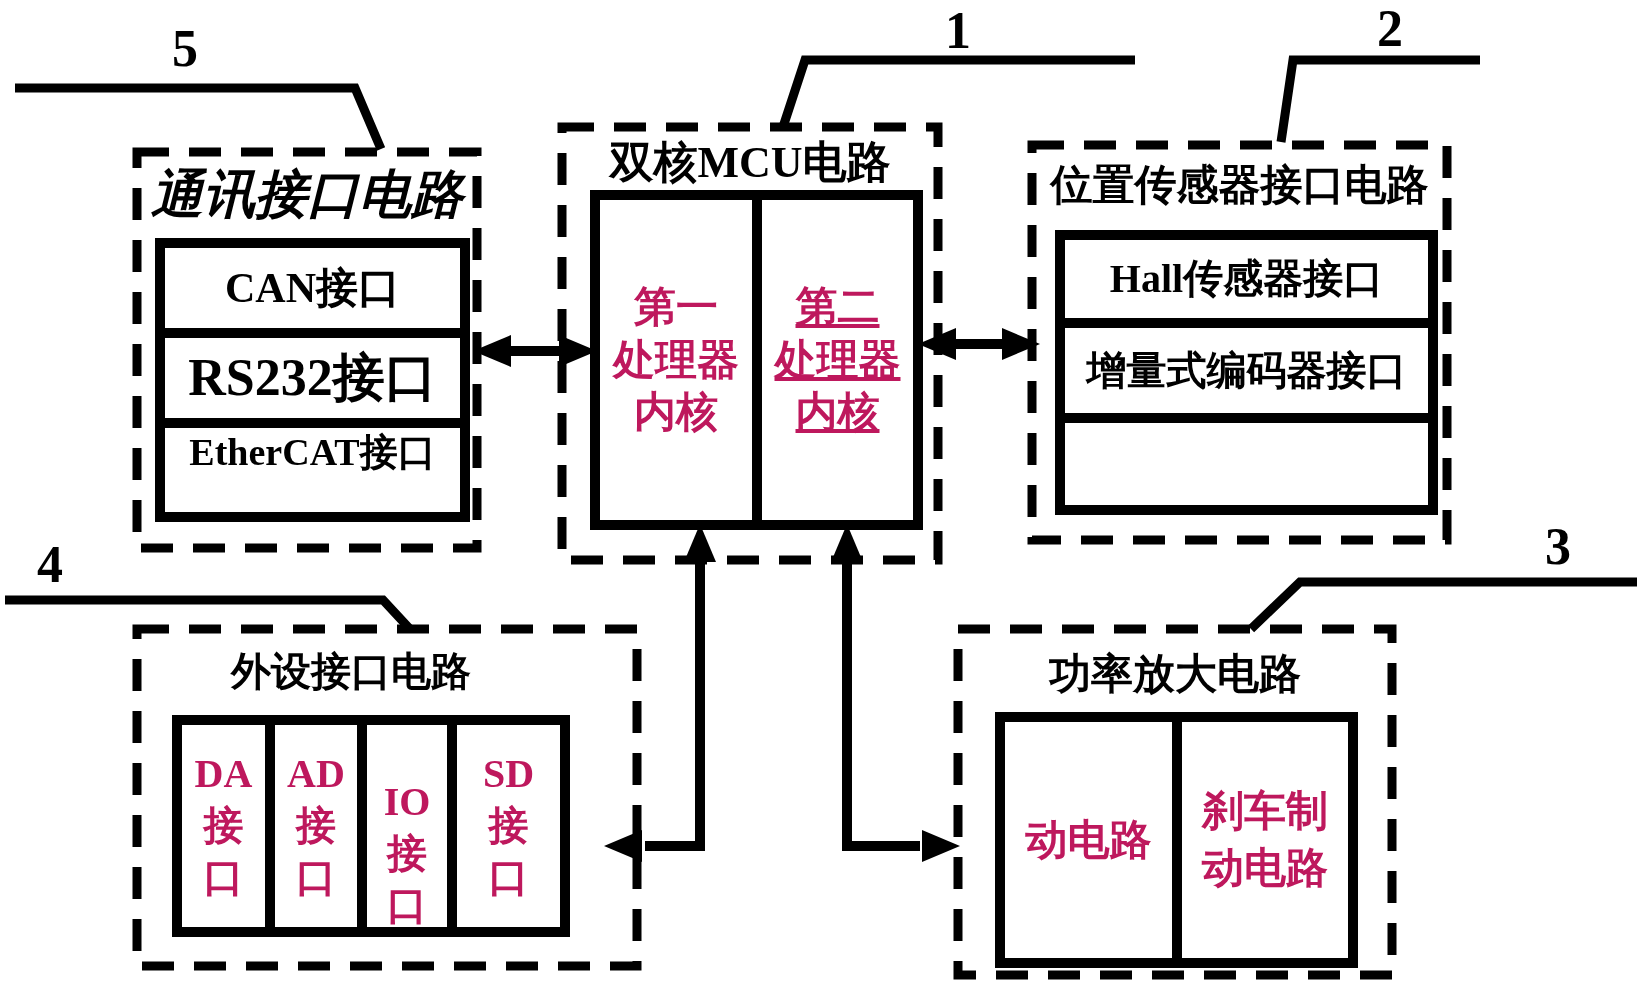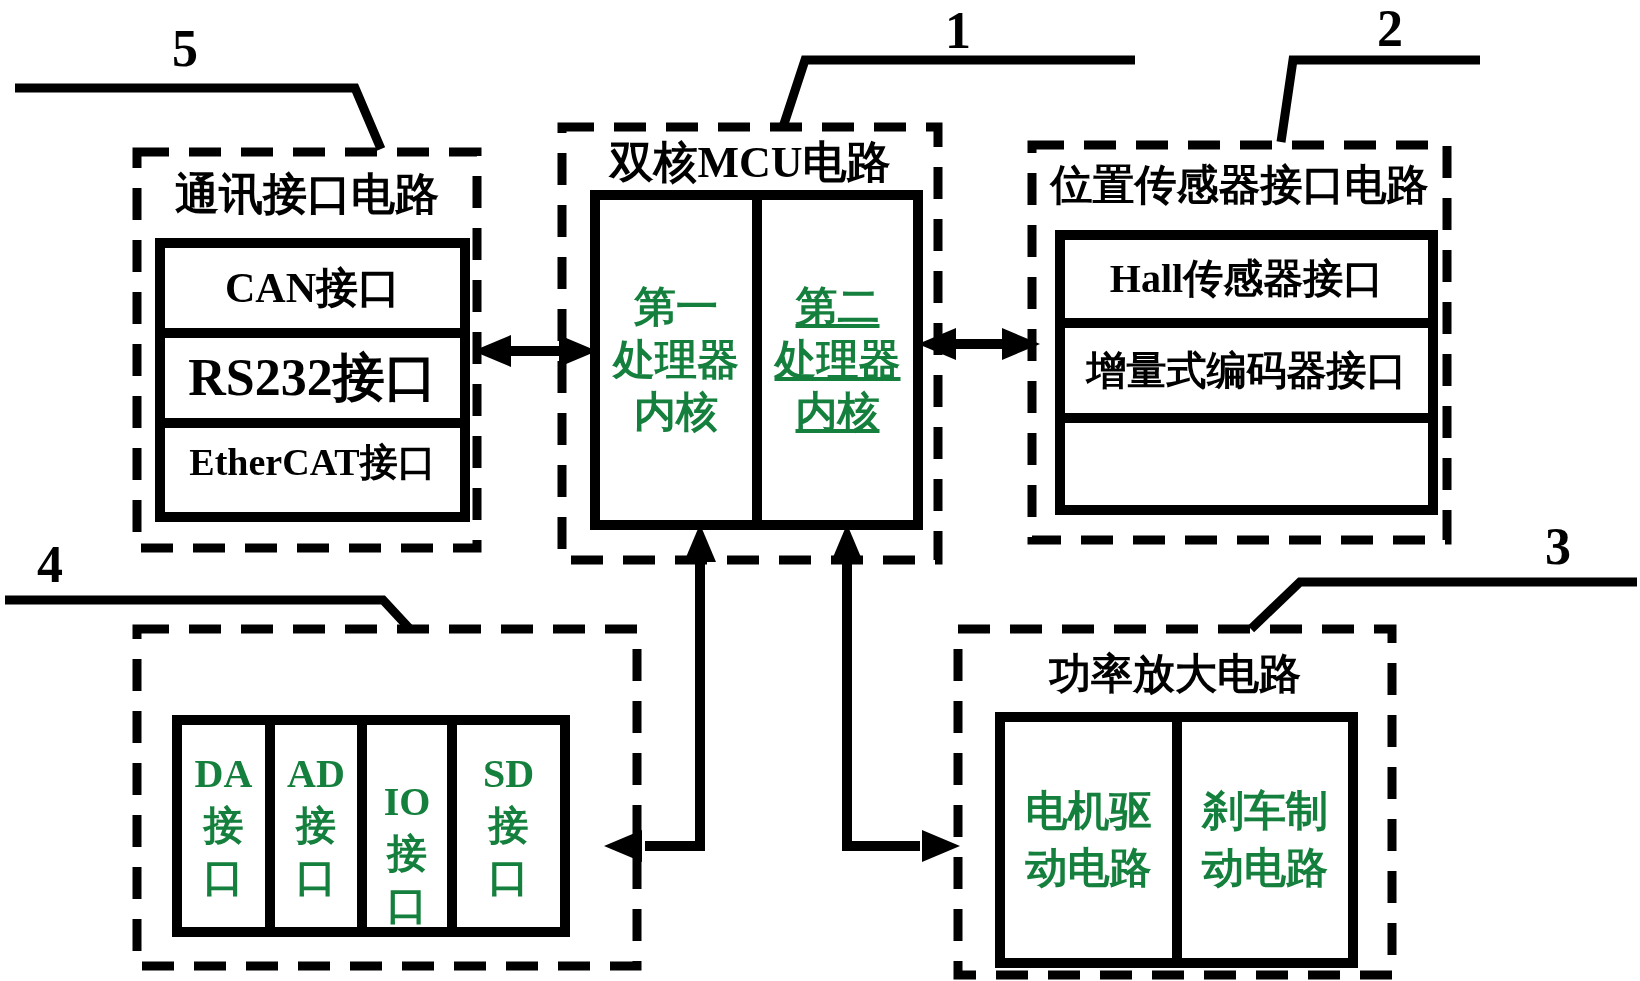--- a/index.html
+++ b/index.html
@@ -14,21 +14,21 @@
   #wires{position:absolute;left:0;top:0;width:1640px;height:981px;}
   .t{
     position:absolute;
     display:flex;align-items:center;justify-content:center;
     text-align:center;font-weight:bold;color:#000;
     white-space:nowrap;line-height:1.15;
   }
   .stack{
     position:absolute;
     display:flex;flex-direction:column;align-items:center;justify-content:center;
-    text-align:center;font-weight:bold;color:#15803d;
+    text-align:center;font-weight:bold;color:#be185d;
   }
   .stack span{display:block;white-space:nowrap;}
   .ref{
     position:absolute;
     display:flex;align-items:center;justify-content:center;
     font-weight:bold;font-size:52px;color:#000;
     font-family:"Liberation Serif","DejaVu Serif",serif;
   }
 </style>
 </head>
@@ -95,28 +95,29 @@
       <polygon points="960,846 922,830 922,862" fill="#000"></polygon>
     </g>
   </svg>
 
   <div class="ref" style="left:928px;top:2px;width:60px;height:56px;">1</div>
   <div class="ref" style="left:1360px;top:0px;width:60px;height:56px;">2</div>
   <div class="ref" style="left:1528px;top:518px;width:60px;height:56px;">3</div>
   <div class="ref" style="left:20px;top:536px;width:60px;height:56px;">4</div>
   <div class="ref" style="left:155px;top:20px;width:60px;height:56px;">5</div>
 
-  <div class="t" style="left:137px;top:162px;width:340px;height:66px;font-size:44px;">通讯接口电路</div>
+  <div class="t" style="left:137px;top:162px;width:340px;height:66px;font-size:52px;font-style:italic;">通讯接口电路</div>
   <div class="t" style="left:562px;top:134px;width:376px;height:58px;font-size:44px;">双核MCU电路</div>
   <div class="t" style="left:1032px;top:152px;width:415px;height:66px;font-size:42px;">位置传感器接口电路</div>
+  <div class="t" style="left:165px;top:642px;width:372px;height:60px;font-size:40px;">外设接口电路</div>
   <div class="t" style="left:958px;top:644px;width:434px;height:60px;font-size:42px;">功率放大电路</div>
 
   <div class="t" style="left:160px;top:243px;width:305px;height:90px;font-size:42px;">CAN接口</div>
   <div class="t" style="left:160px;top:333px;width:305px;height:90px;font-size:52px;">RS232接口</div>
-  <div class="t" style="left:160px;top:416px;width:305px;height:94px;font-size:38px;">EtherCAT接口</div>
+  <div class="t" style="left:160px;top:406px;width:305px;height:94px;font-size:38px;">EtherCAT接口</div>
 
   <div class="stack" style="left:595px;top:195px;width:162px;height:330px;font-size:42px;line-height:1.25;">
     <span>第一</span>
     <span>处理器</span>
     <span>内核</span>
   </div>
   <div class="stack" style="left:757px;top:195px;width:161px;height:330px;font-size:42px;line-height:1.25;text-decoration:underline;">
     <span>第二</span>
     <span>处理器</span>
     <span>内核</span>
@@ -140,21 +141,20 @@
     <span>接</span>
     <span>口</span>
   </div>
   <div class="stack" style="left:452px;top:720px;width:113px;height:212px;font-size:40px;line-height:1.3;">
     <span>SD</span>
     <span>接</span>
     <span>口</span>
   </div>
 
   <div class="stack" style="left:1000px;top:717px;width:177px;height:246px;font-size:42px;line-height:1.35;">
-    <span>电机驱</span>
     <span>动电路</span>
   </div>
   <div class="stack" style="left:1177px;top:717px;width:176px;height:246px;font-size:42px;line-height:1.35;">
     <span>刹车制</span>
     <span>动电路</span>
   </div>
 
 </div>
 
 </body></html>

